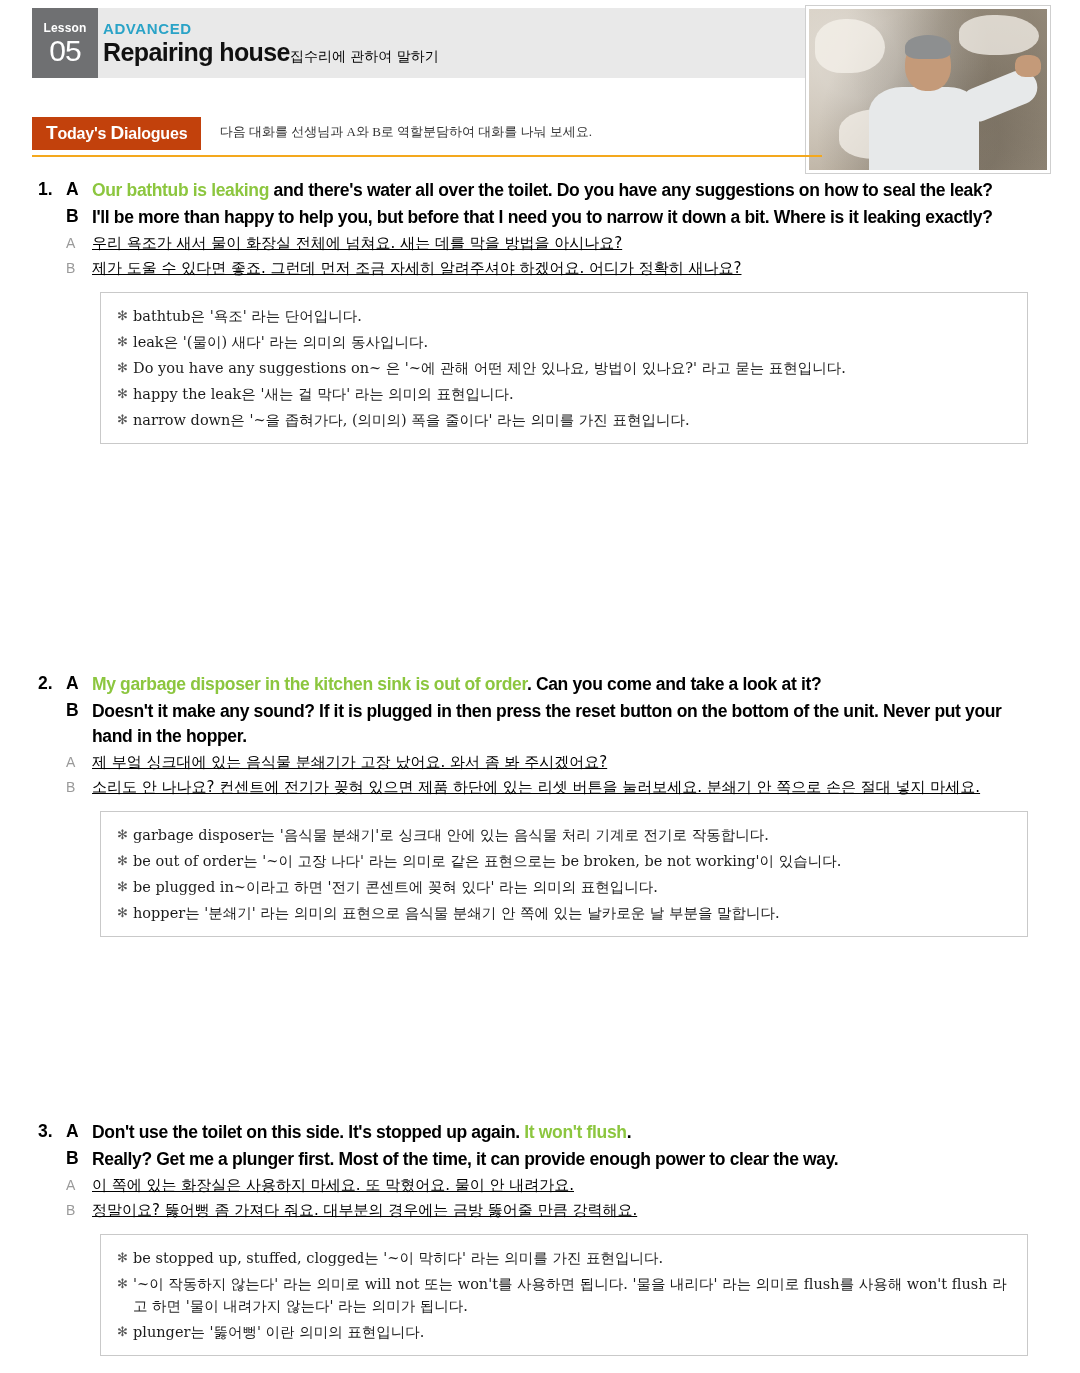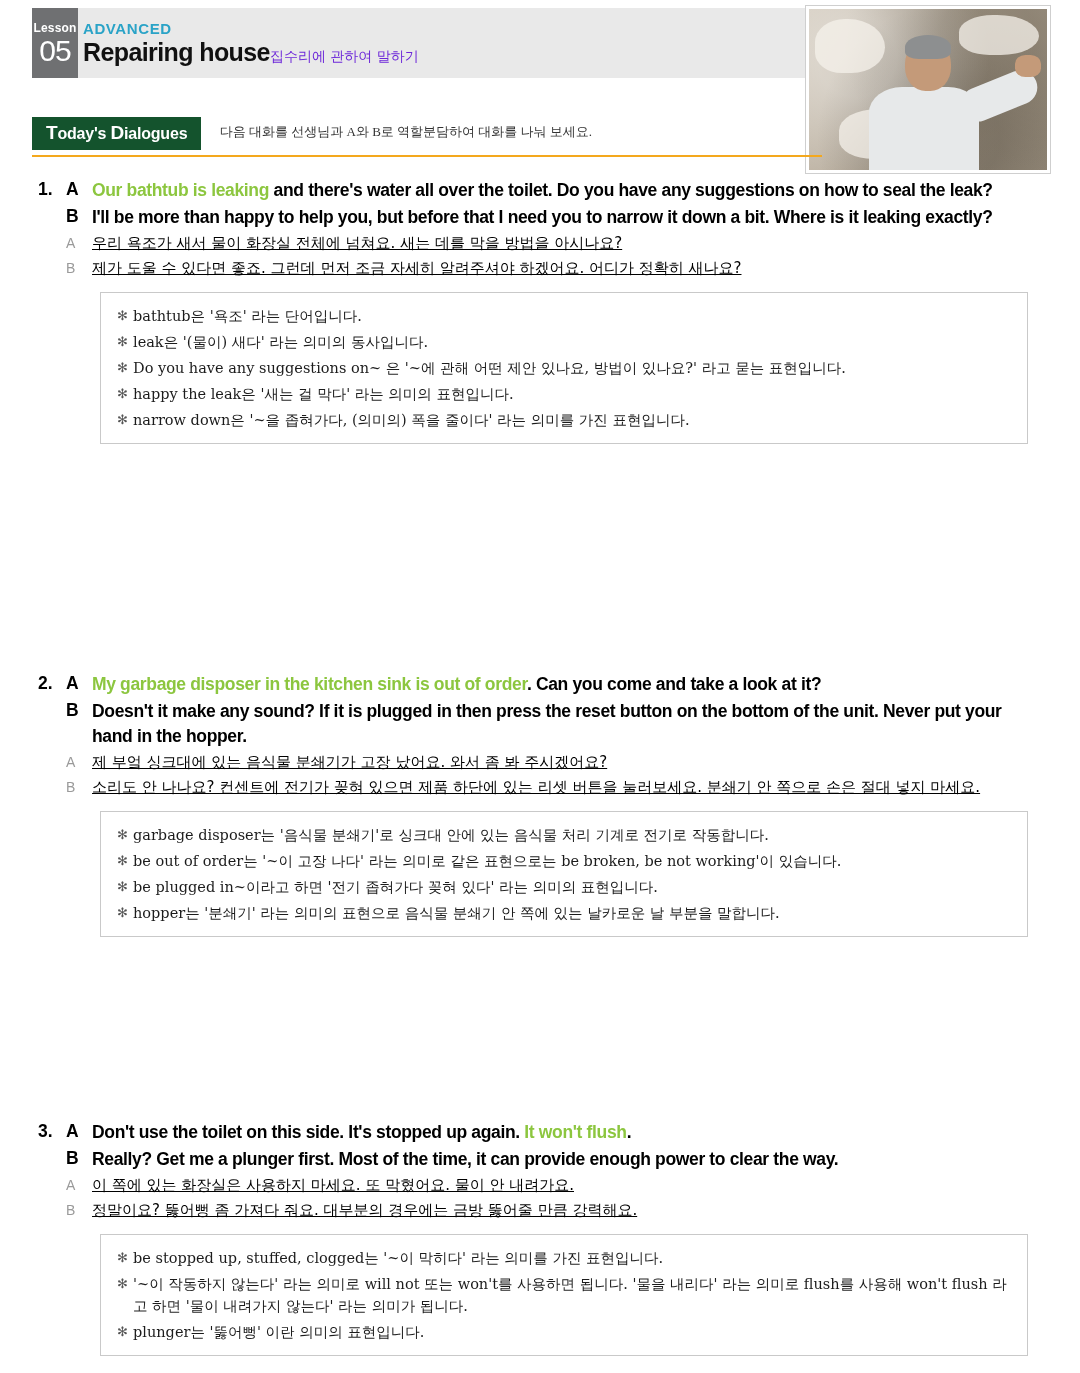--- a/index.html
+++ b/index.html
@@ -26,21 +26,21 @@
     position: absolute;
     left: 32px;
     top: 8px;
     width: 790px;
     height: 70px;
     background: #e9e9e9;
     display: flex;
     align-items: stretch;
   }
   .lesson-box {
-    width: 46px;
+    width: 66px;
     background: #6f7072;
     color: #ffffff;
     display: flex;
     flex-direction: column;
     align-items: center;
     justify-content: center;
     padding-top: 2px;
   }
   .lesson-word {
     font-size: 12px;
@@ -74,21 +74,21 @@
     align-items: baseline;
   }
   .title-en {
     font-size: 25px;
     font-weight: bold;
     letter-spacing: -.6px;
     color: #111111;
   }
   .title-ko {
     font-size: 14px;
-    color: #6d28d9;
+    color: #000000;
     font-family: "DejaVu Sans", sans-serif;
   }
 
   
   .photo {
     position: absolute;
     left: 806px;
     top: 6px;
     width: 238px;
     height: 161px;
@@ -153,21 +153,21 @@
 
   
   .dialogues-bar {
     position: absolute;
     left: 32px;
     top: 117px;
     width: 790px;
   }
   .dialogues-tag {
     display: inline-block;
-    background: #14532d;
+    background: #c2410c;
     color: #ffffff;
     padding: 5px 14px 6px 14px;
     font-weight: bold;
     font-size: 16px;
     letter-spacing: -.2px;
   }
   .dialogues-tag .big { font-size: 19px; }
   .dialogues-desc {
     display: inline-block;
     margin-left: 14px;
@@ -376,21 +376,21 @@
       <div class="note">
           <span class="ast">✻</span>
           <span class="note-text">garbage disposer는 '음식물 분쇄기'로 싱크대 안에 있는 음식물 처리 기계로 전기로 작동합니다.</span>
         </div>
       <div class="note">
           <span class="ast">✻</span>
           <span class="note-text">be out of order는 '~이 고장 나다' 라는 의미로 같은 표현으로는 be broken, be not working'이 있습니다.</span>
         </div>
       <div class="note">
           <span class="ast">✻</span>
-          <span class="note-text">be plugged in~이라고 하면 '전기 좁혀가다 꽂혀 있다' 라는 의미의 표현입니다.</span>
+          <span class="note-text">be plugged in~이라고 하면 '전기 콘센트에 꽂혀 있다' 라는 의미의 표현입니다.</span>
         </div>
       <div class="note">
           <span class="ast">✻</span>
           <span class="note-text">hopper는 '분쇄기' 라는 의미의 표현으로 음식물 분쇄기 안 쪽에 있는 날카로운 날 부분을 말합니다.</span>
         </div>
     </div>
   </div>
 
   <div class="block block-3">
     <div class="line">

